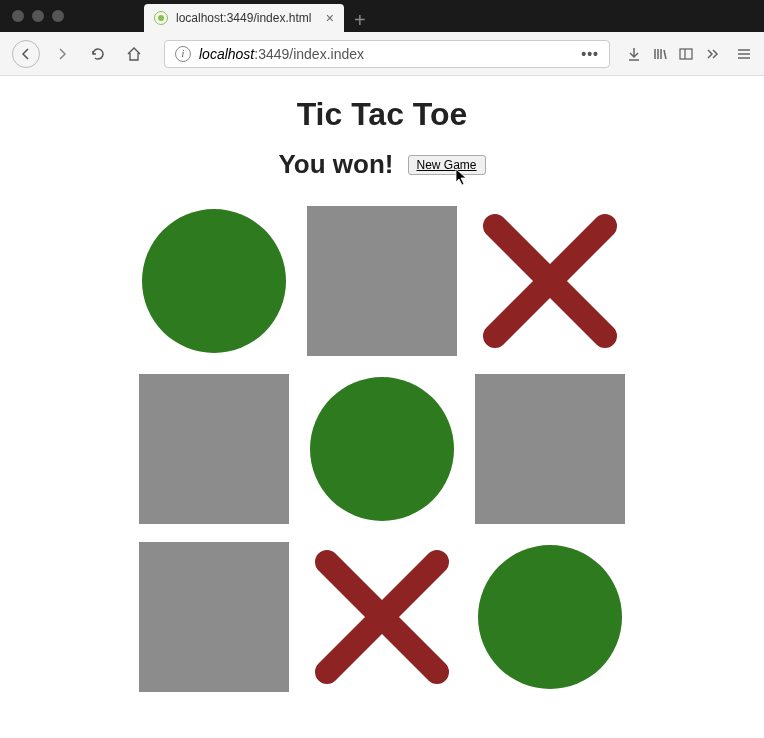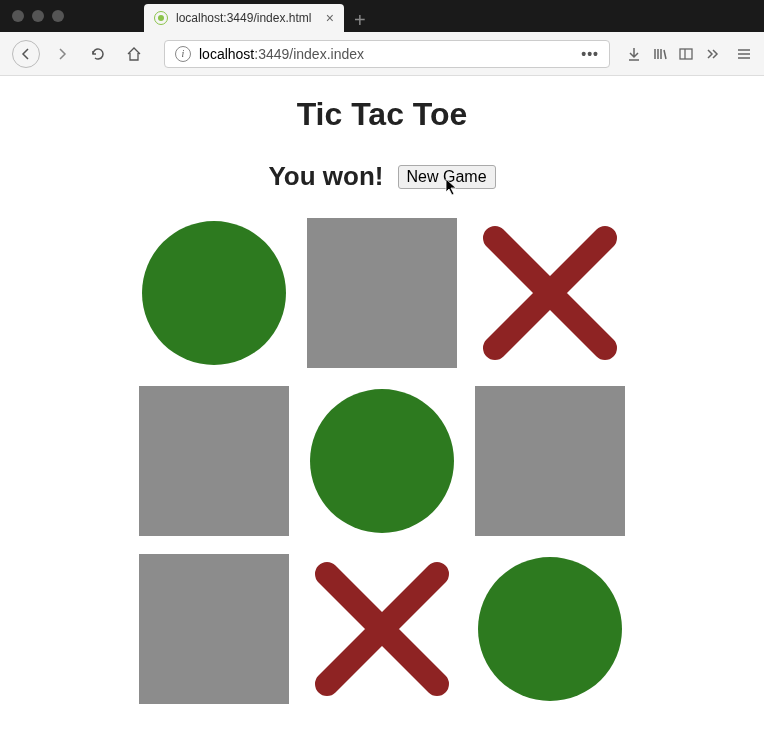--- a/index.html
+++ b/index.html
@@ -81,60 +81,61 @@
       font-size: 14px;
       color: #555;
       margin: 0 8px;
     }
     .url-info-icon {
       width: 16px; height: 16px; border: 1px solid #888; border-radius: 50%;
       display: flex; align-items: center; justify-content: center;
       font-size: 10px; font-style: italic; font-family: Georgia, serif;
     }
     .url-text { flex: 1; }
-    .url-text .host { color: #000; }
+    .url-text .host { color: #000; font-style: italic; }
     .url-more { color: #555; letter-spacing: 1px; font-weight: bold; }
     .toolbar-right { display: flex; gap: 10px; color: #666; }
     .toolbar-icon { cursor: pointer; font-size: 16px; display:flex; align-items:center; }
     .hamburger { margin-left: 6px; }
     
     
     .page {
       background: #fff;
       height: calc(738px - 32px - 44px);
       padding-top: 20px;
       display: flex;
       flex-direction: column;
       align-items: center;
     }
     .game-title {
       font-size: 32px;
       font-weight: bold;
       color: #222;
-      margin-bottom: 28px;
+      margin-bottom: 16px;
     }
     .status-row {
       display: flex;
       align-items: center;
       gap: 14px;
       margin-bottom: 26px;
     }
     .status-text {
       font-size: 26px;
       font-weight: bold;
       color: #222;
     }
     .new-game-btn {
       background: #f0f0f0;
       border: 1px solid #aaa;
       border-radius: 3px;
       padding: 2px 8px;
-      font-size: 16px;
+      font-size: 12px;
       cursor: pointer;
       position: relative;
+      text-decoration: underline;
     }
     .cursor {
       position: absolute;
       left: 46px;
       top: 12px;
       pointer-events: none;
     }
     
     .board {
       display: grid;

